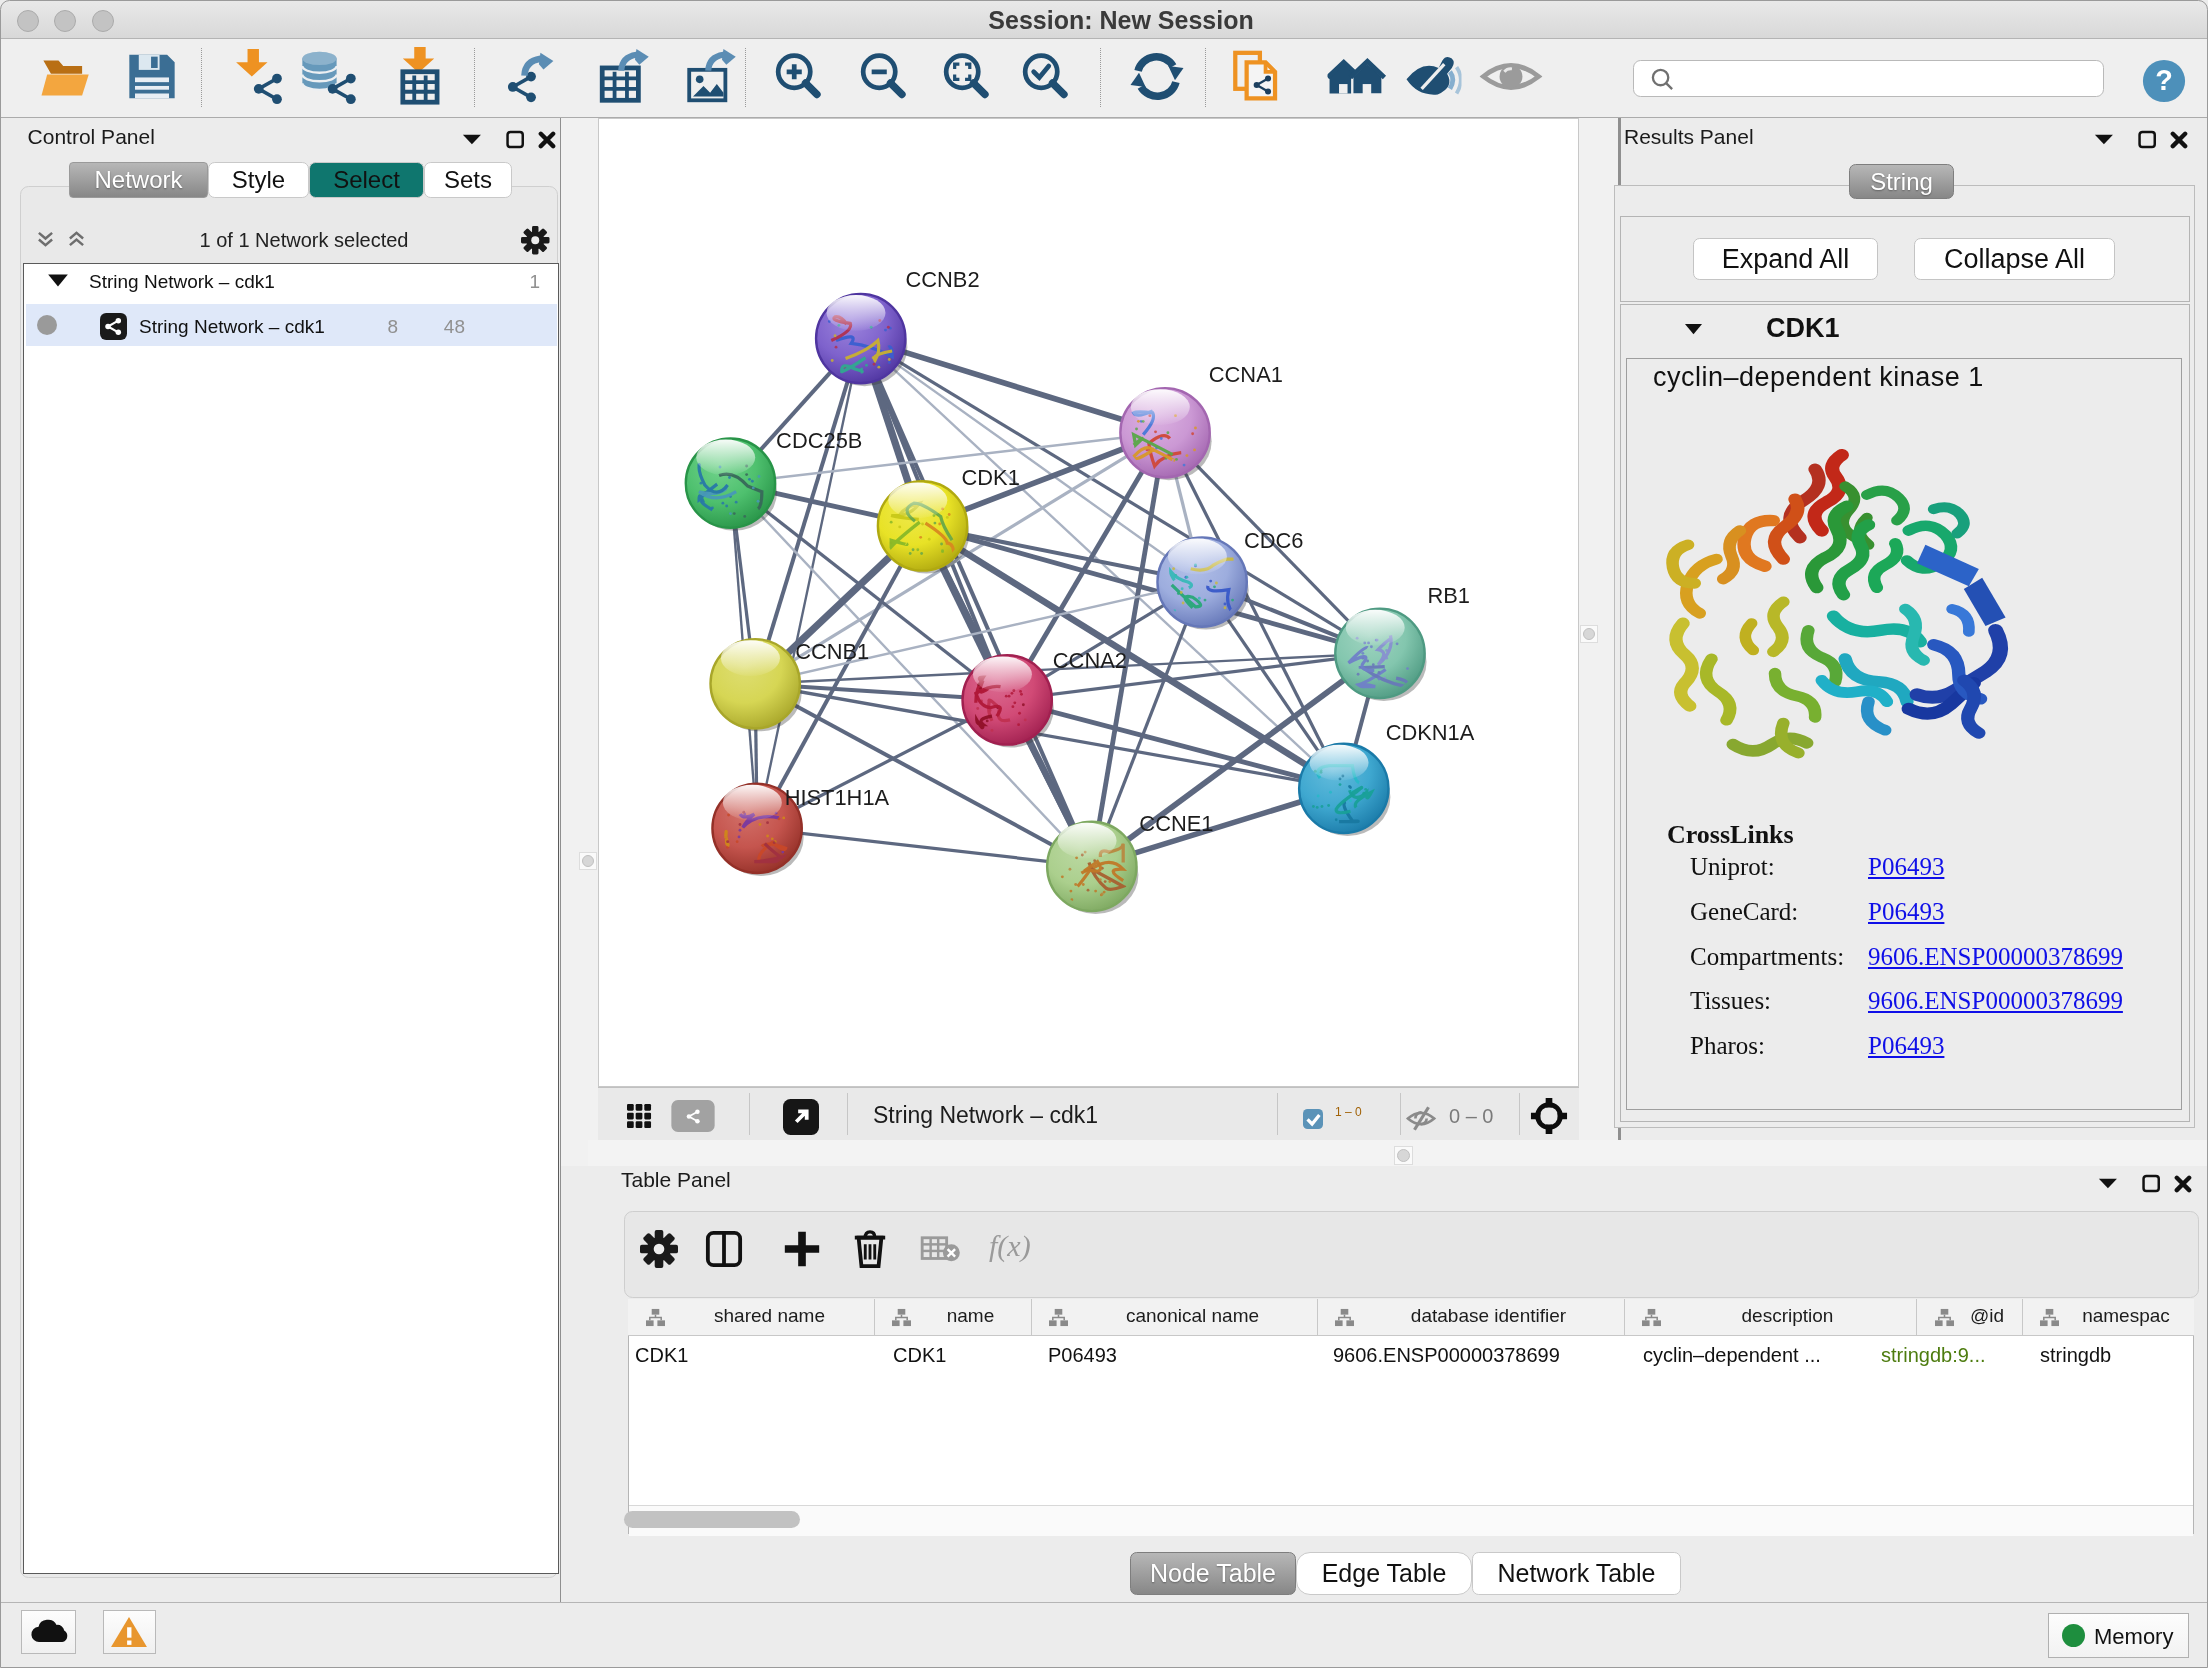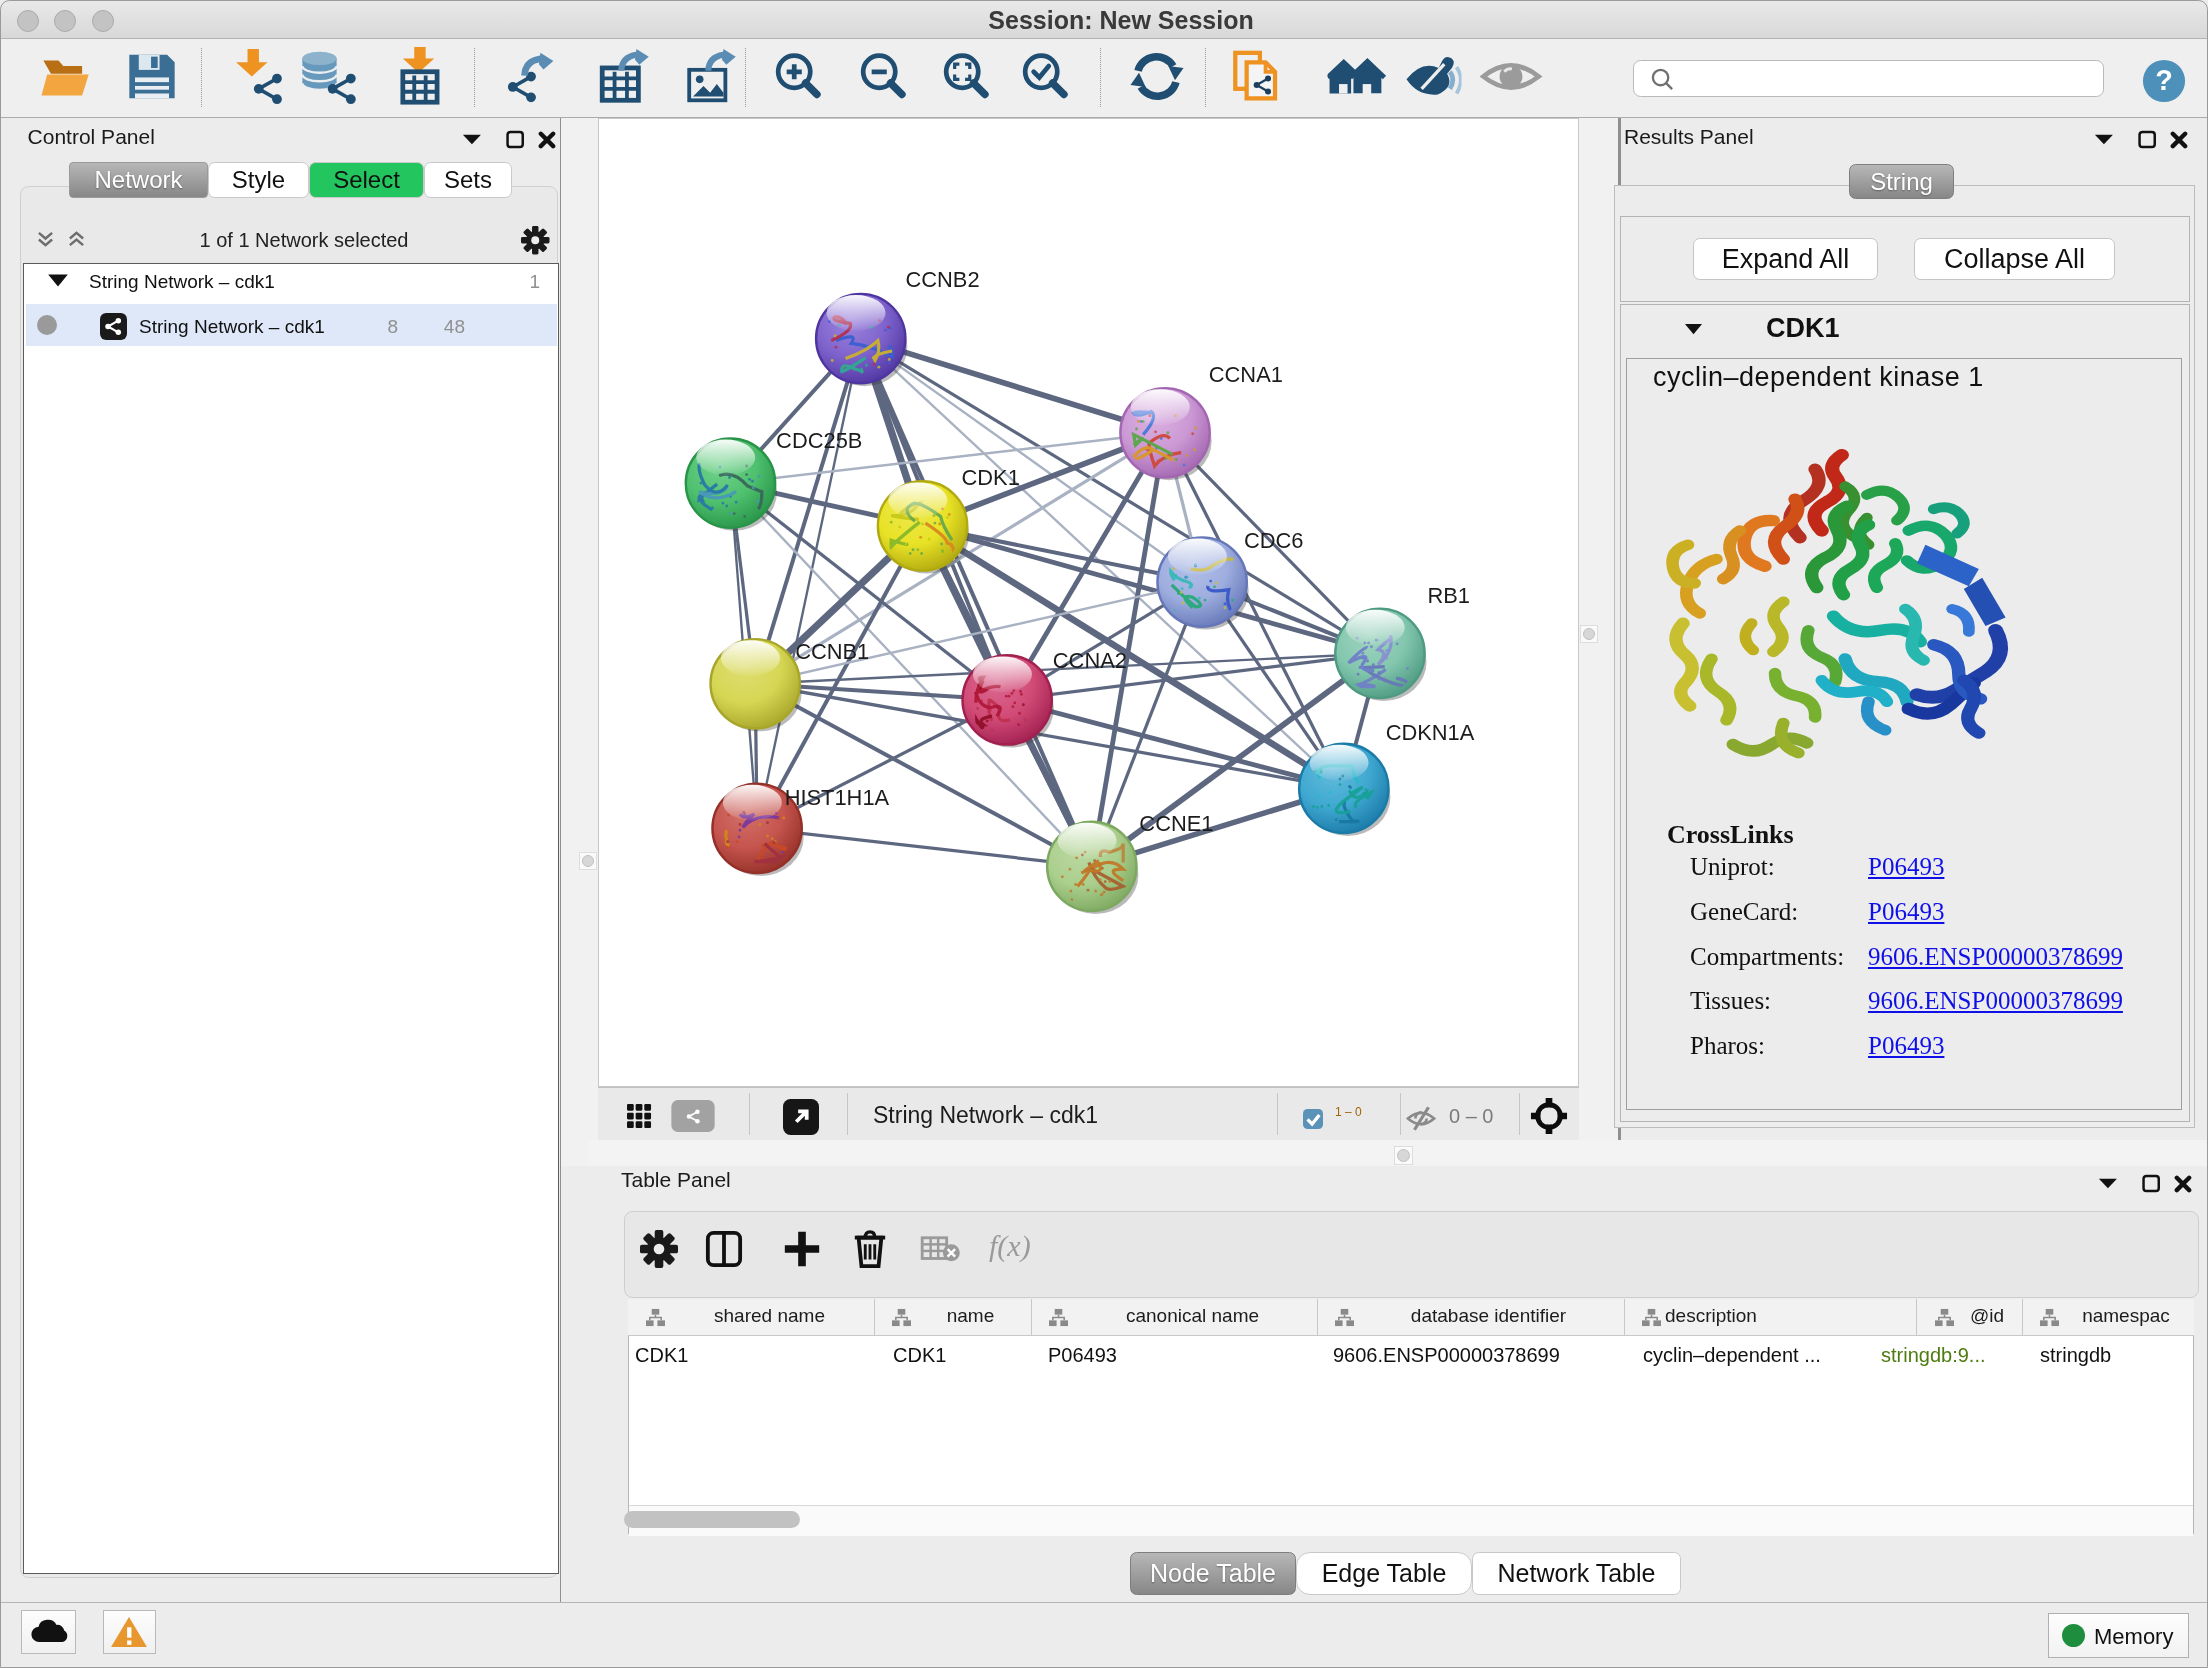--- a/index.html
+++ b/index.html
@@ -155,21 +155,21 @@
 <div style="position:absolute;left:0;top:118px;width:560px;height:1484px;background:#ececec"></div>
 <div style="position:absolute;left:27.6px;top:125px;font-size:21px;color:#1a1a1a">Control Panel</div>
 <svg width="114" height="21" viewBox="0 0 120 22" style="position:absolute;left:442px;top:129px">
     <path d="M22 6 l19 0 -9.5 10 z" fill="#111"></path>
     <rect x="69" y="3" width="16" height="16" rx="3" fill="none" stroke="#111" stroke-width="2.6"></rect>
     <path d="M104 5 l13 13 M117 5 l-13 13" stroke="#111" stroke-width="4.6" stroke-linecap="round"></path>
   </svg>
 <div style="position:absolute;left:20px;top:186px;width:536px;height:1390px;background:#e9e9e9;border:1px solid #cfcfcf;border-radius:8.6px"></div>
 <div style="position:absolute;left:69px;top:162px;width:139px;height:36px;background:linear-gradient(#b7b7b7,#878787);color:#fff;text-shadow:0 1px 1.9px rgba(0,0,0,.35);border:1px solid #9a9a9a;box-sizing:border-box;font-size:24px;display:flex;align-items:center;justify-content:center;border-radius:4px">Network</div>
 <div style="position:absolute;left:208px;top:162px;width:101px;height:36px;background:#fff;color:#111;border:1px solid #c9c9c9;box-sizing:border-box;font-size:24px;display:flex;align-items:center;justify-content:center;border-radius:6.7px">Style</div>
-<div style="position:absolute;left:309px;top:162px;width:115px;height:36px;background:#22c55e;color:#111;border:1px solid #c9c9c9;box-sizing:border-box;font-size:24px;display:flex;align-items:center;justify-content:center;border-radius:6.7px">Select</div>
+<div style="position:absolute;left:309px;top:162px;width:115px;height:36px;background:#0f766e;color:#111;border:1px solid #c9c9c9;box-sizing:border-box;font-size:24px;display:flex;align-items:center;justify-content:center;border-radius:6.7px">Select</div>
 <div style="position:absolute;left:424px;top:162px;width:88px;height:36px;background:#fff;color:#111;border:1px solid #c9c9c9;box-sizing:border-box;font-size:24px;display:flex;align-items:center;justify-content:center;border-radius:6.7px">Sets</div>
 <svg width="17" height="17" viewBox="0 0 18 18" style="position:absolute;left:37px;top:231px">
     <path d="M2 2 l7 6 7 -6 M2 9 l7 6 7 -6" fill="none" stroke="#6e6e6e" stroke-width="2.6"></path>
   </svg>
 <svg width="17" height="17" viewBox="0 0 18 18" style="position:absolute;left:68px;top:231px">
     <path d="M2 8 l7 -6 7 6 M2 15 l7 -6 7 6" fill="none" stroke="#6e6e6e" stroke-width="2.6"></path>
   </svg>
 <div style="position:absolute;left:114px;top:229px;width:380px;text-align:center;font-size:20px;color:#222">1 of 1 Network selected</div>
 <svg width="28.5" height="28.5" viewBox="-15 -15 30 30" style="position:absolute;left:521px;top:226px">
     <circle r="9.5" fill="#1a1a1a"></circle>
@@ -860,21 +860,21 @@
     <rect x="13" y="13" width="8" height="6" fill="#8a8a8a"></rect>
     <path d="M11 7 v3 M5 13 v-3 h12 v3" stroke="#8a8a8a" stroke-width="1.6" fill="none"></path>
   </svg>
 <div style="position:absolute;left:1359px;top:1305px;width:259px;text-align:center;font-size:19px;color:#1c1c1c;white-space:nowrap;overflow:hidden">database identifier</div>
 <svg width="21" height="19" viewBox="0 0 22 20" style="position:absolute;left:1641px;top:1308px">
     <rect x="7" y="1" width="8" height="6" fill="#8a8a8a"></rect>
     <rect x="1" y="13" width="8" height="6" fill="#8a8a8a"></rect>
     <rect x="13" y="13" width="8" height="6" fill="#8a8a8a"></rect>
     <path d="M11 7 v3 M5 13 v-3 h12 v3" stroke="#8a8a8a" stroke-width="1.6" fill="none"></path>
   </svg>
-<div style="position:absolute;left:1665px;top:1305px;width:245px;text-align:left;font-size:19px;color:#1c1c1c;white-space:nowrap;overflow:hidden">description</div>
+<div style="position:absolute;left:1665px;top:1305px;width:245px;text-align:center;font-size:19px;color:#1c1c1c;white-space:nowrap;overflow:hidden">description</div>
 <svg width="21" height="19" viewBox="0 0 22 20" style="position:absolute;left:1934px;top:1308px">
     <rect x="7" y="1" width="8" height="6" fill="#8a8a8a"></rect>
     <rect x="1" y="13" width="8" height="6" fill="#8a8a8a"></rect>
     <rect x="13" y="13" width="8" height="6" fill="#8a8a8a"></rect>
     <path d="M11 7 v3 M5 13 v-3 h12 v3" stroke="#8a8a8a" stroke-width="1.6" fill="none"></path>
   </svg>
 <div style="position:absolute;left:1958px;top:1305px;width:58px;text-align:center;font-size:19px;color:#1c1c1c;white-space:nowrap;overflow:hidden">@id</div>
 <svg width="21" height="19" viewBox="0 0 22 20" style="position:absolute;left:2039px;top:1308px">
     <rect x="7" y="1" width="8" height="6" fill="#8a8a8a"></rect>
     <rect x="1" y="13" width="8" height="6" fill="#8a8a8a"></rect>

